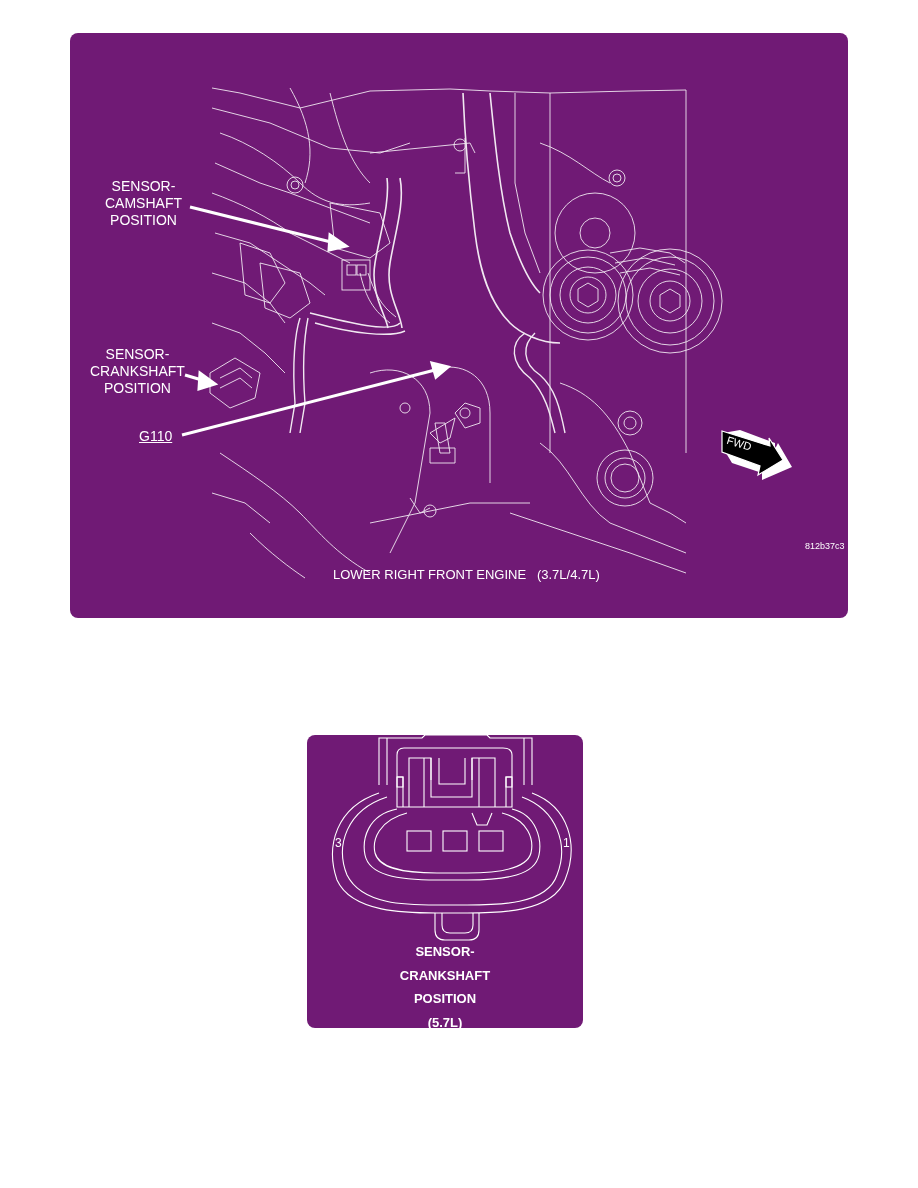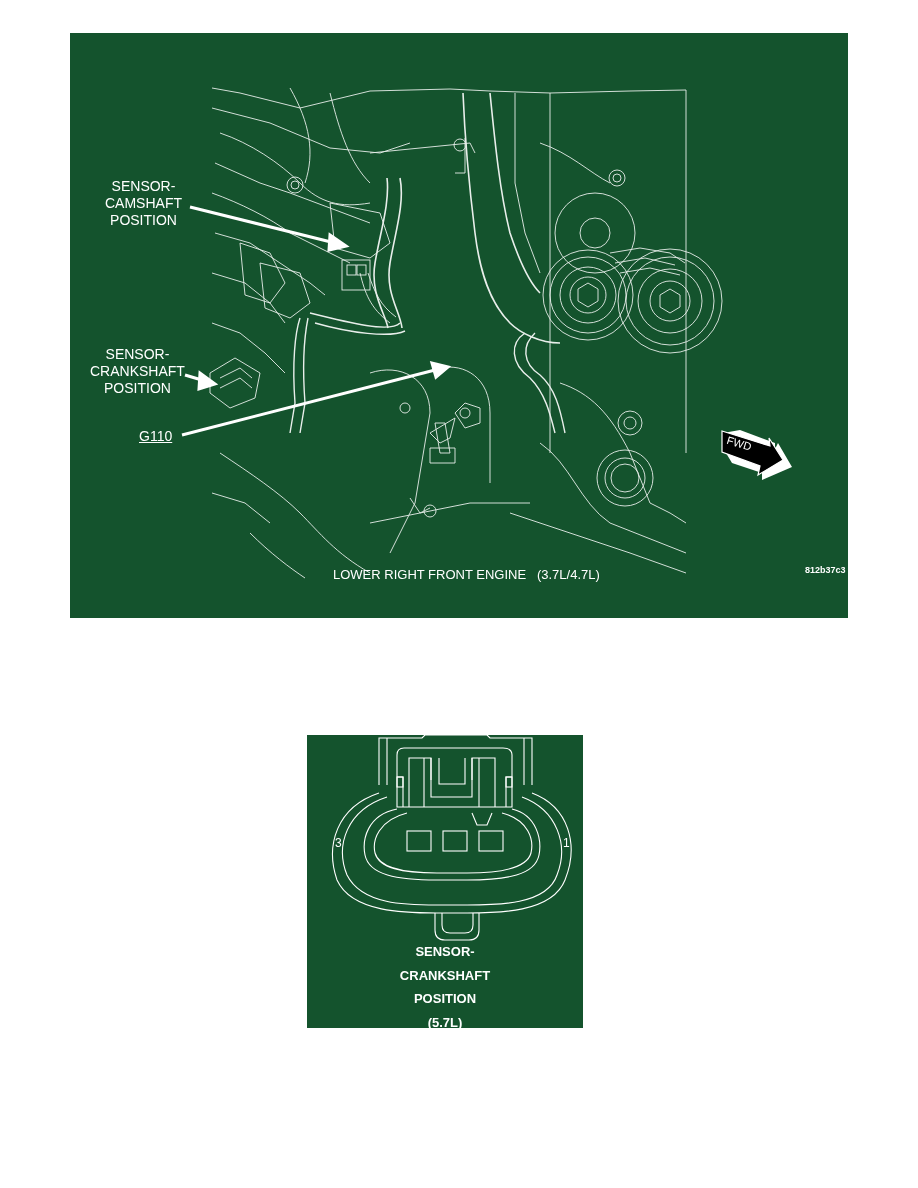--- a/index.html
+++ b/index.html
@@ -1,18 +1,18 @@
 <!DOCTYPE html>
 <html><head>
 <meta charset="utf-8">
 <style>
   html, body { margin: 0; padding: 0; background: #ffffff; }
   body { width: 918px; height: 1188px; position: relative; overflow: hidden;
          font-family: "Liberation Sans", sans-serif; }
-  .panel { position: absolute; background: #14532d; overflow: hidden; }
+  .panel { position: absolute; background: #701a75; overflow: hidden; border-radius: 8px; }
   #engine-panel { left: 70px; top: 33px; width: 778px; height: 585px; }
   #connector-panel { left: 307px; top: 735px; width: 276px; height: 293px; }
   .lbl { position: absolute; color: #ffffff; text-align: center; line-height: 17px; font-size: 14px; white-space: nowrap; }
   .lbl div { display: block; }
   .caption { position: absolute; color: #ffffff; font-size: 13px; white-space: pre; text-align: center; }
   .code { position: absolute; color: #ffffff; font-size: 9px; }
   .pin { position: absolute; color: #ffffff; font-size: 12px; }
   .clabel { position: absolute; color: #ffffff; font-weight: bold; font-size: 13px; text-align: center; line-height: 23.5px; width: 160px; }
   svg { position: absolute; left: 0; top: 0; }
 </style>
@@ -133,21 +133,21 @@
   <div class="lbl" style="left:20px; top:313px;">
     <div>SENSOR-</div>
     <div>CRANKSHAFT</div>
     <div>POSITION</div>
   </div>
 
   <div class="lbl" style="left:69px; top:395px;text-decoration:underline;">G110</div>
 
   <div style="position:absolute; left:659px; top:401px; color:#ffffff; font-size:11px; transform: rotate(17deg); transform-origin: left top;">FWD</div>
 
-  <div class="code" style="left:735px; top:532px;font-weight:bold;">812b37c3</div>
+  <div class="code" style="left:735px; top:508px;">812b37c3</div>
 
   <div class="caption" style="left:263px; top:534px;">LOWER RIGHT FRONT ENGINE   (3.7L/4.7L)</div>
 </div>
 
 <div class="panel" id="connector-panel">
   <svg width="276" height="293" viewBox="0 0 276 293">
     <g fill="none" stroke="#ffffff" stroke-width="1.1">
 
       <path d="M72 50 L72 3 L115 3 L118 0 L180 0 L183 3 L225 3 L225 50"></path>
       <path d="M80 50 L80 3"></path>

